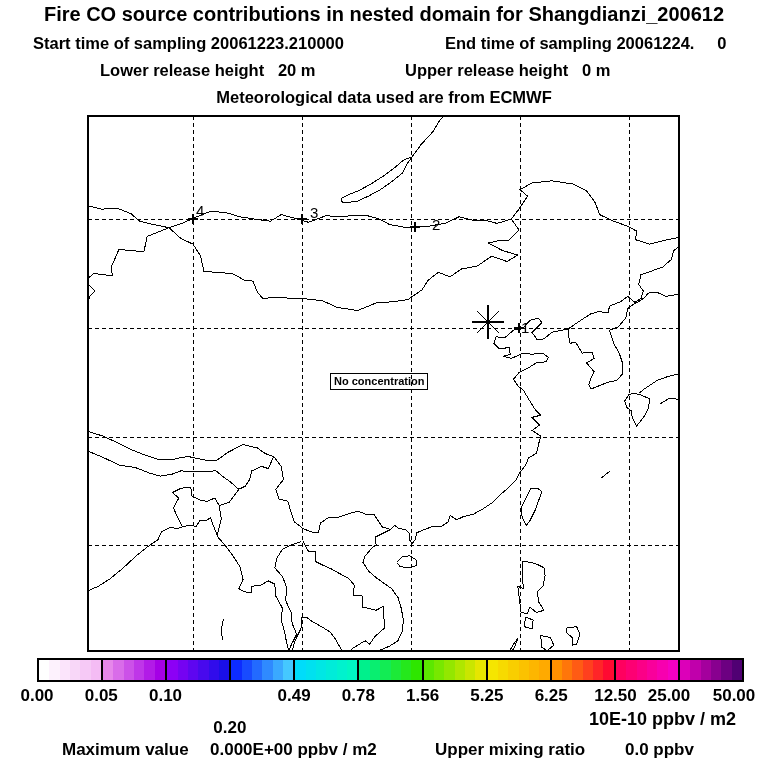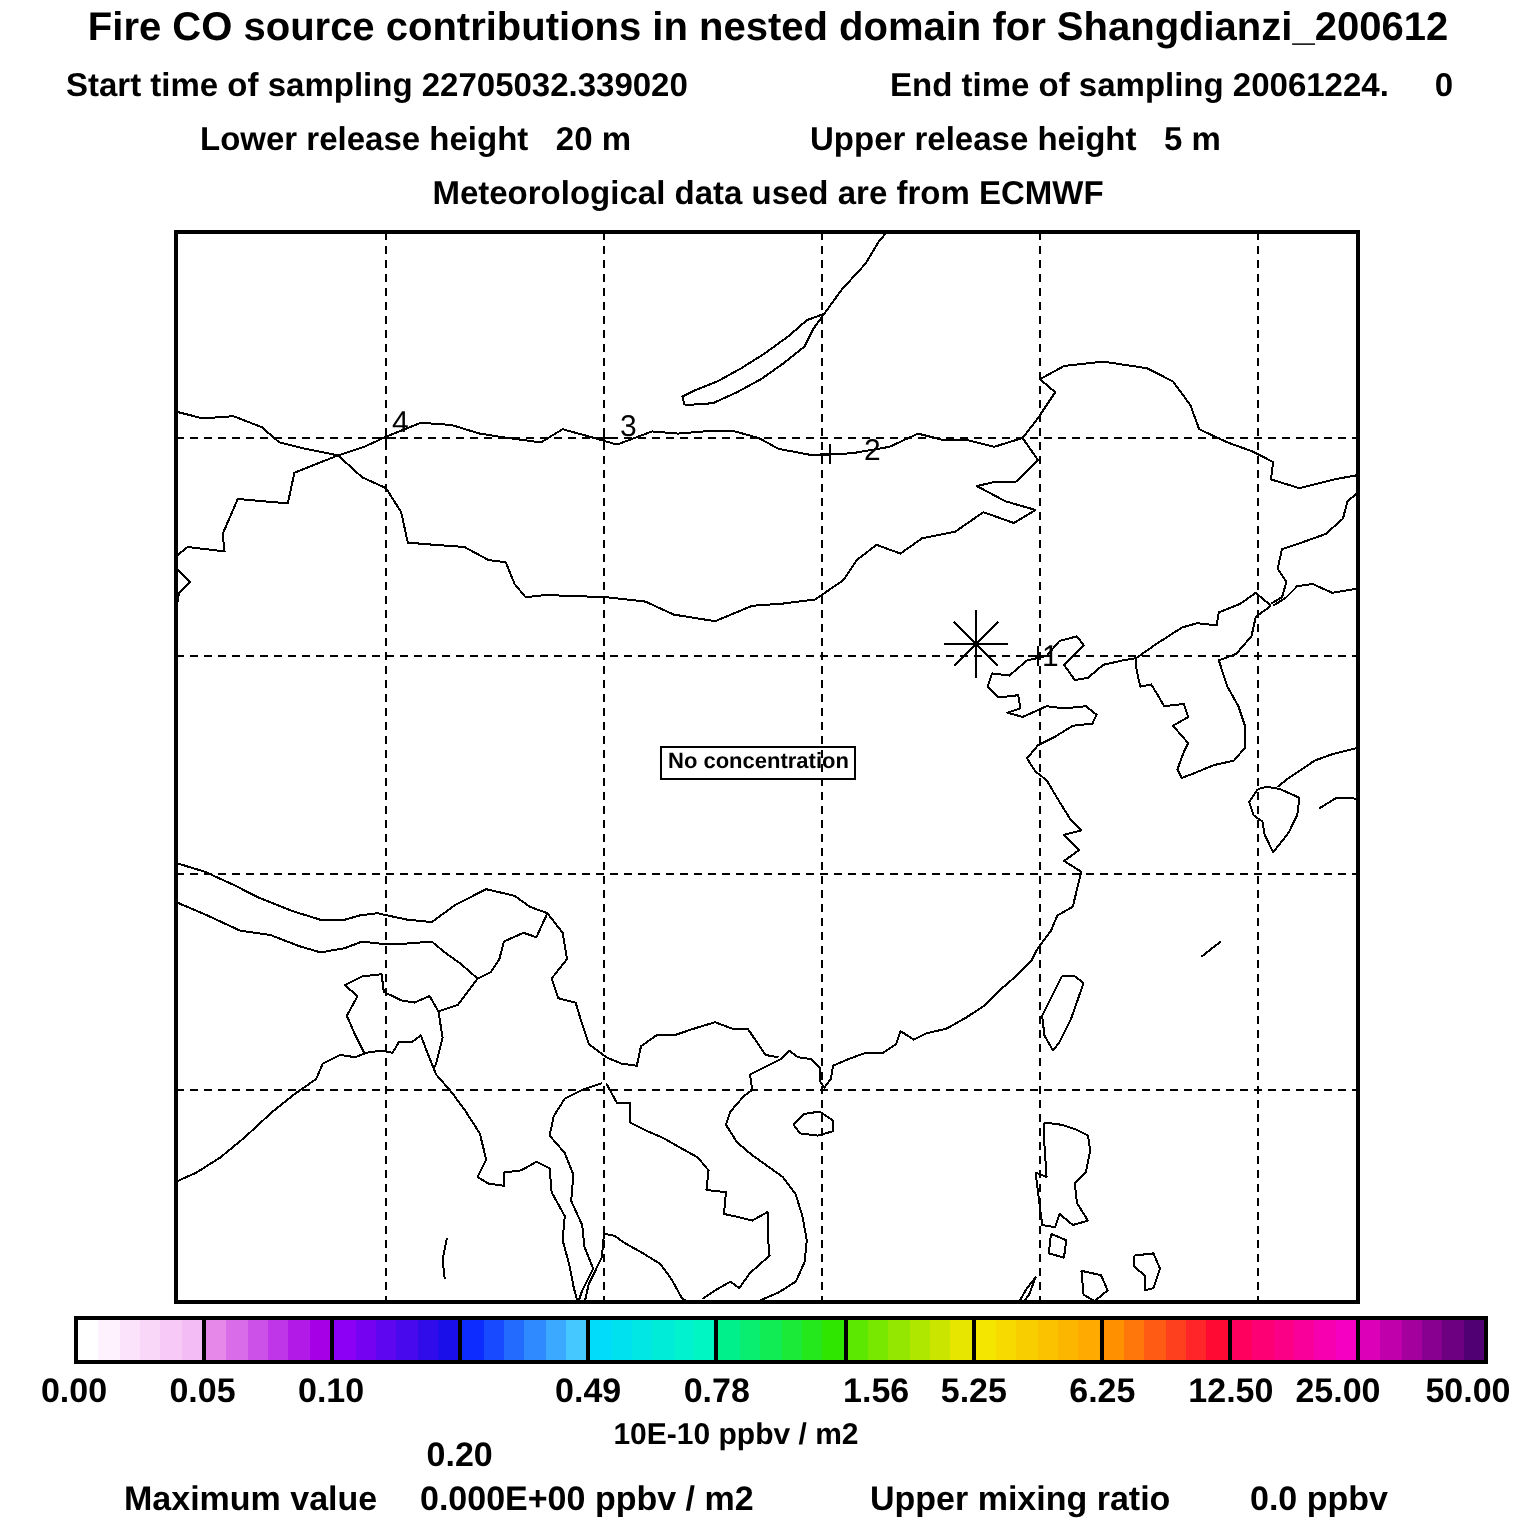--- a/index.html
+++ b/index.html
@@ -20,35 +20,35 @@
   .trajnum{font-family:"Liberation Sans",sans-serif;font-size:15px;fill:#000}
   #noconc{left:330px;top:373px;border:1.5px solid #000;padding:0 3px;
           font-size:11px;font-weight:bold;line-height:15px;background:transparent}
   #colorbar{left:37px;top:658px;width:707px;height:24px;border:2px solid #000;
             display:flex;box-sizing:border-box}
   .cb-seg{flex:1;display:flex;border-left:2px solid #000}
   .cb-seg:first-child{border-left:none}
   .cb-cell{flex:1}
   .cb-tick{position:absolute;top:686px;width:64px;text-align:center;
            font-size:17px;font-weight:bold}
-  #cb-units{top:709px;left:0;width:736px;text-align:center;font-size:15px;font-weight:bold}
+  #cb-units{top:709px;left:0;width:736px;text-align:right;font-size:18px;font-weight:bold}
   .foot{top:740px;font-size:17px;font-weight:bold;white-space:pre}
   #foot-max-label{left:62px}
   #foot-max-value{left:210px}
   #foot-ratio-label{left:435px}
   #foot-ratio-value{left:625px}
 </style>
 </head>
 <body>
 
 <div class="abs" id="title">Fire CO source contributions in nested domain for Shangdianzi_200612</div>
-<span class="abs sub" id="sub1a">Start time of sampling 22705032.339020</span>
+<span class="abs sub" id="sub1a">Start time of sampling 20061223.210000</span>
 <span class="abs sub" id="sub1b">End time of sampling 20061224.     0</span>
 <span class="abs sub" id="sub2a">Lower release height   20 m</span>
-<span class="abs sub" id="sub2b">Upper release height   5 m</span>
+<span class="abs sub" id="sub2b">Upper release height   0 m</span>
 <div class="abs sub" id="sub3">Meteorological data used are from ECMWF</div>
 
 <svg id="map-svg" width="768" height="768" viewBox="0 0 768 768">
   <defs>
     <clipPath id="mapclip">
         <rect x="89" y="117" width="589" height="533"></rect>
       </clipPath>
   </defs>
   <g id="grid-group">
       <line x1="193" y1="116" x2="193" y2="651" class="grid"></line>
@@ -208,21 +208,21 @@
       <div class="cb-cell" style="background: rgb(80, 0, 115);"></div>
     </div>
   </div>
 <div id="cb-ticks">
     <span class="abs cb-tick" style="left: 5px;">0.00</span>
     <span class="abs cb-tick" style="left: 69.2727px;">0.05</span>
     <span class="abs cb-tick" style="left: 133.545px;">0.10</span>
     <span class="abs cb-tick" style="left: 197.818px; margin-top: 32px;">0.20</span>
     <span class="abs cb-tick" style="left: 262.091px;">0.49</span>
     <span class="abs cb-tick" style="left: 326.364px;">0.78</span>
-    <span class="abs cb-tick" style="left: 390.636px; text-align: right;">1.56</span>
+    <span class="abs cb-tick" style="left: 390.636px;">1.56</span>
     <span class="abs cb-tick" style="left: 454.909px;">5.25</span>
     <span class="abs cb-tick" style="left: 519.182px;">6.25</span>
     <span class="abs cb-tick" style="left: 583.455px;">12.50</span>
     <span class="abs cb-tick" style="left: 637px;">25.00</span>
     <span class="abs cb-tick" style="left: 702px;">50.00</span>
   </div>
 <div class="abs" id="cb-units">10E-10 ppbv / m2</div>
 
 <span class="abs foot" id="foot-max-label">Maximum value</span>
 <span class="abs foot" id="foot-max-value">0.000E+00 ppbv / m2</span>

